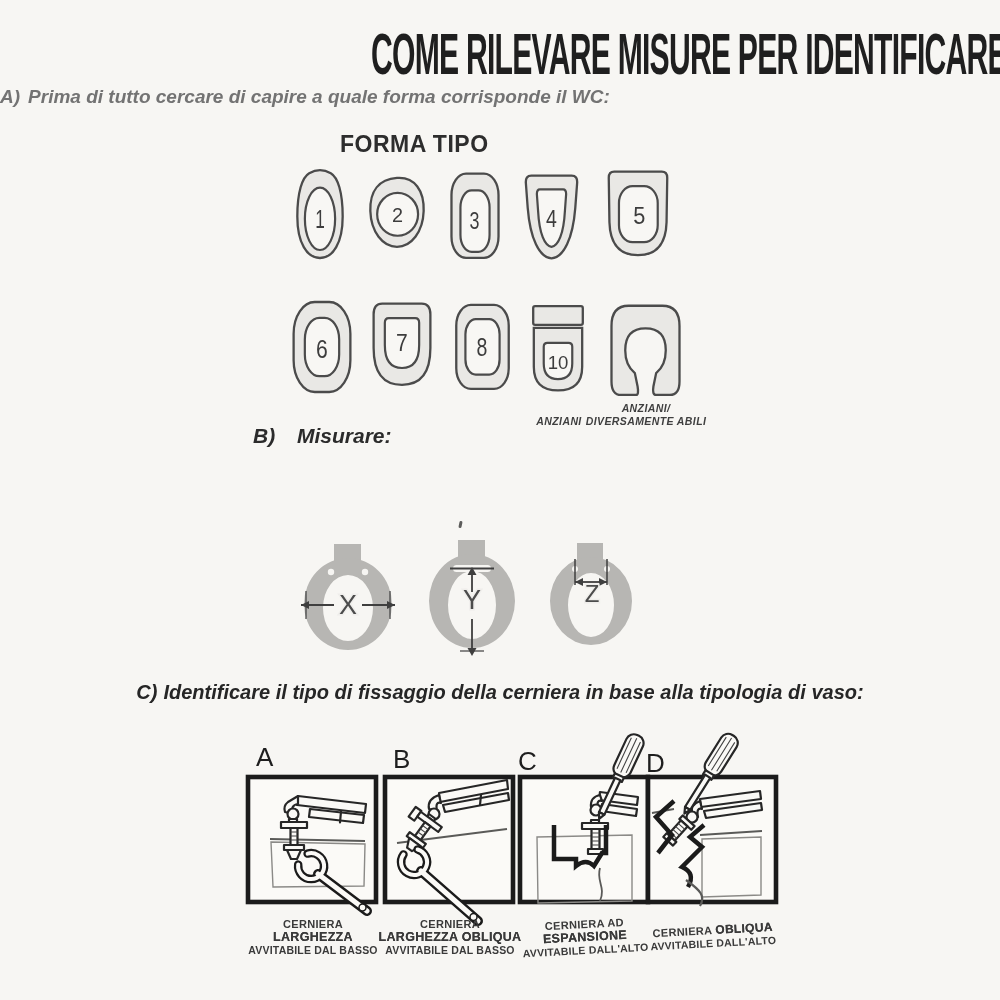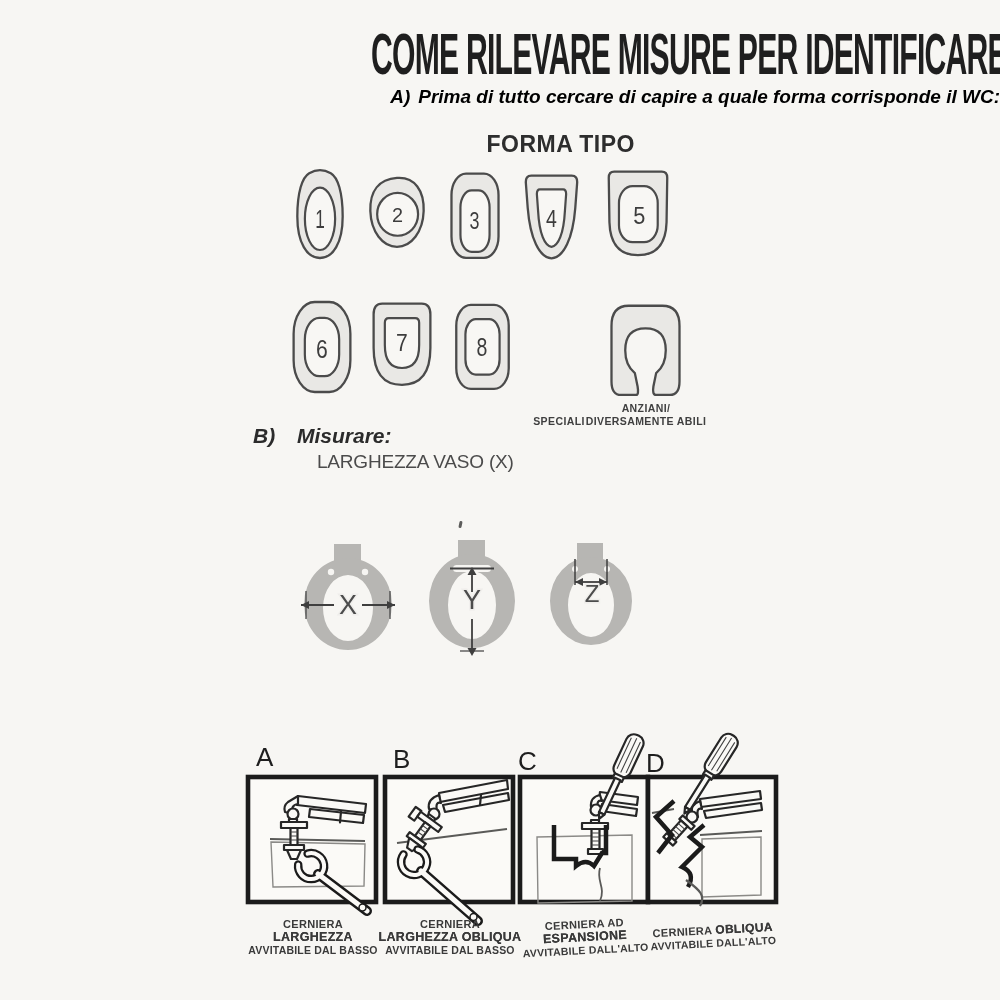--- a/index.html
+++ b/index.html
@@ -7,33 +7,33 @@
     position:relative;width:1000px;height:1000px;overflow:hidden;
     background:#f7f6f3;
     font-family:"Liberation Sans", sans-serif;color:#2b2b2b;
   }
   
   .title-wrap{position:absolute;top:20px;left:0;width:1000px;text-align:center;white-space:nowrap;}
   .title-inner{
     display:inline-block;font-size:58px;font-weight:700;letter-spacing:-1.5px;color:#1f1f1f;
     transform:scaleX(0.52);transform-origin:50% 50%;
   }
-  .stepa{position:absolute;top:86px;left:0;width:1000px;text-align:right;
-    font-style:italic;font-weight:700;font-size:19px;color:#000000;}
+  .stepa{position:absolute;top:86px;left:0;width:1000px;text-align:left;
+    font-style:italic;font-weight:700;font-size:19px;color:#737373;}
   .stepa .lbl{margin-right:8px;}
-  .forma-heading{position:absolute;top:131px;left:340px;width:295px;text-align:right;
+  .forma-heading{position:absolute;top:131px;left:340px;width:295px;text-align:left;
     font-weight:700;font-size:23px;letter-spacing:0.5px;color:#2d2d2d;}
   
   .shape{position:absolute;}
   .shape svg{display:block;width:100%;height:100%;}
   .shape svg *{vector-effect:non-scaling-stroke;}
   .oline{fill:#e9e8e5;stroke:#4b4b4b;stroke-width:2.3;}
   .iline{fill:#f8f7f4;stroke:#4b4b4b;stroke-width:2.2;}
   .shape-num{font-family:"Liberation Sans",sans-serif;font-size:32px;fill:#3d3d3d;font-weight:400;}
-  .mini-label{position:absolute;font-size:10.5px;font-weight:700;letter-spacing:0.4px;color:#3f3f3f;text-align:center;}
+  .mini-label{position:absolute;font-size:10.5px;font-weight:700;letter-spacing:0.4px;color:#3f3f3f;text-align:center;font-style:italic;}
   
   .stepb-label{position:absolute;left:253px;top:424px;font-style:italic;font-weight:700;font-size:21px;}
   .stepb-heading{position:absolute;left:297px;top:424px;font-style:italic;font-weight:700;font-size:21px;}
   .stepb-items{position:absolute;left:317px;top:449px;font-size:19px;line-height:26px;color:#4b4b4b;letter-spacing:-0.2px;}
   .seat{position:absolute;}
   .seat svg{display:block;width:100%;height:100%;}
   .gray{fill:#b7b6b3;}
   .holefill{fill:#f6f5f2;}
   .meas{stroke:#3f3f3f;stroke-width:1.8;fill:none;}
   .meas-thin{stroke:#3f3f3f;stroke-width:1.2;fill:none;}
@@ -129,34 +129,41 @@
       <text class="shape-num" x="50" y="68" text-anchor="middle">7</text>
     </svg>
   </div>
   <div class="shape" style="left:452px;top:301px;width:61px;height:95px;">
     <svg viewBox="0 0 100 120" preserveAspectRatio="none">
       <rect class="oline" x="7" y="5" width="86" height="106" rx="24" ry="26"></rect>
       <rect class="iline" x="22" y="23" width="56" height="70" rx="17" ry="19"></rect>
       <text class="shape-num" x="49" y="70" text-anchor="middle">8</text>
     </svg>
   </div>
+  <div class="shape" style="left:527px;top:303px;width:62px;height:103px;">
+    <svg viewBox="0 0 100 165" preserveAspectRatio="none">
+      <rect class="oline" x="10" y="5" width="80" height="30" rx="3"></rect>
+      <path class="oline" d="M11,40 L89,40 L89,102 Q89,140 50,140 Q11,140 11,102 Z"></path>
+      <path class="iline" d="M33,64 Q27,64 27,70 L27,97 Q27,122 50,122 Q73,122 73,97 L73,70 Q73,64 67,64 Z"></path>
+      <text class="shape-num" x="50" y="106" text-anchor="middle" style="font-size:30px;">10</text>
+    </svg>
+  </div>
   <div class="shape" style="left:606px;top:299px;width:79px;height:101px;">
     <svg viewBox="0 0 115 120" preserveAspectRatio="none">
       <path class="oline" d="M44,114 L22,114 Q8,114 8,98 L8,32 Q8,8 33,8 L82,8 Q107,8 107,32 L107,98 Q107,114 93,114 L73,114 Q67,114 69,104 L73,88 Q87,79 87,61 Q87,35 57.5,35 Q28,35 28,61 Q28,79 42,88 L46,104 Q48,114 44,114 Z"></path>
     </svg>
   </div>
 
-  <div class="mini-label" style="left:524px;top:415px;width:70px;">SPECIALI</div>
+  <div class="mini-label" style="left:524px;top:415px;width:70px;">ANZIANI</div>
   <div class="mini-label" style="left:586px;top:402px;width:120px;">ANZIANI/</div>
   <div class="mini-label" style="left:576px;top:415px;width:140px;">DIVERSAMENTE ABILI</div>
 
   <div class="stepb-label">B)</div>
   <div class="stepb-heading">Misurare:</div>
   <div class="stepb-items">
-    <div>LARGHEZZA VASO (X)</div>
   </div>
   <div class="artifact"></div>
 
   <div class="seat" style="left:298px;top:541px;width:100px;height:112px;">
     <svg viewBox="0 0 100 112">
       <rect class="gray" x="36" y="3" width="27" height="18"></rect>
       <path class="gray" fill-rule="evenodd" d="M6,63 a44,46 0 1 0 88,0 a44,46 0 1 0 -88,0 M25,67 a25,33 0 1 0 50,0 a25,33 0 1 0 -50,0"></path>
       <circle class="holefill" cx="33" cy="31" r="3.2"></circle>
       <circle class="holefill" cx="67" cy="31" r="3.2"></circle>
       <path class="meas" d="M3,64 H36 M64,64 H97"></path>
@@ -185,20 +192,23 @@
       <circle class="holefill" cx="30" cy="29" r="3"></circle>
       <circle class="holefill" cx="62" cy="29" r="3"></circle>
       <path class="meas-thin" d="M30,19 V45 M62,19 V45" style="stroke-width:1.5;"></path>
       <path class="meas" d="M30,42 H62"></path>
       <polygon class="meas-head" points="30,42 38,38 38,46"></polygon>
       <polygon class="meas-head" points="62,42 54,38 54,46"></polygon>
       <text class="meas-letter" x="47" y="62" text-anchor="middle" style="font-size:24px;">Z</text>
     </svg>
   </div>
 
+  <div class="stepc">
+    <span class="lbl">C)</span><span>Identificare il tipo di fissaggio della cerniera in base alla tipologia di vaso:</span>
+  </div>
 
   <div class="panel" style="left:240px;">
     <div class="panel-letter" style="left:16px;top:22px;">A</div>
     <svg viewBox="0 0 150 215">
       <rect class="frame" x="8" y="57" width="128" height="125"></rect>
       <path class="thin" d="M31,122 L125,124 L124,166 L33,167 Z"></path>
       <path class="thin2" d="M30,119 L125,121"></path>
       <path class="fillart" d="M58,76 L126,84 L125,93 L57,85 Z"></path>
       <path class="fillart" d="M70,89 L124,95 L123,103 L69,97 Z"></path>
       <path class="art" d="M101,91.5 L100,102.5"></path>

